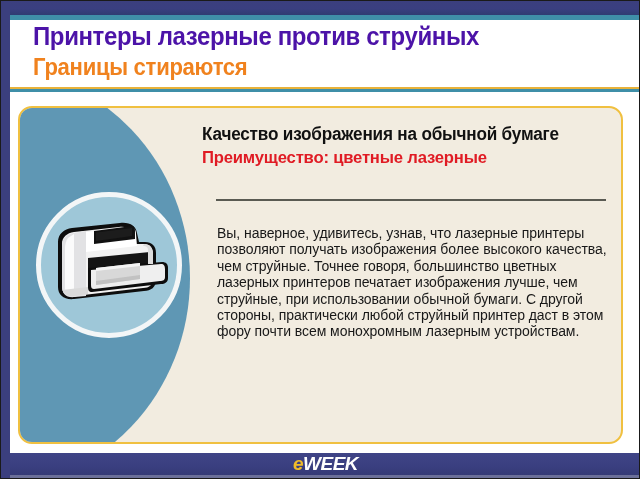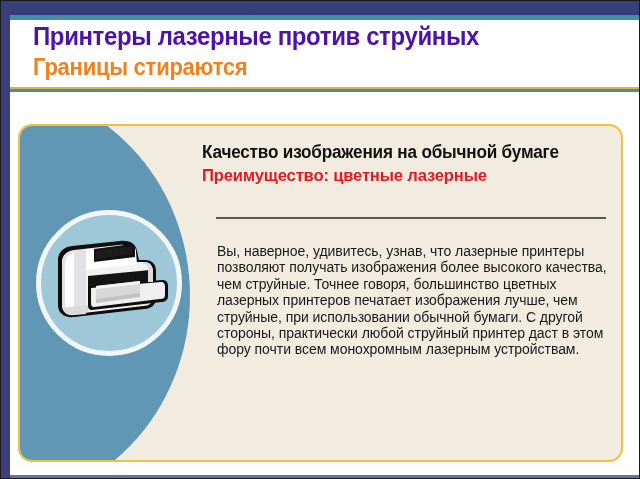--- a/index.html
+++ b/index.html
@@ -82,21 +82,21 @@
   .title-rule-teal {
     position: absolute;
     left: 9px; top: 88px;
     width: 631px; height: 3px;
     background: #3f8fa8;
   }
 
   
   .panel {
     position: absolute;
-    left: 17px; top: 123px;
+    left: 17px; top: 105px;
     width: 605px; height: 338px;
     background: #f2ece0;
     border: 2px solid #f0c040;
     border-radius: 14px;
     box-sizing: border-box;
     overflow: hidden;
     text-decoration: underline;
   }
   .panel-blue {
     position: absolute;
@@ -245,15 +245,18 @@
       <path d="M100 42 C106 42 109 46 109 52 L109 62 L104 62 L104 48
                C104 45 102 44 99 44 Z" fill="#dcdcdc"></path>
     </svg>
 
     <div class="head-1">Качество изображения на обычной бумаге</div>
     <div class="head-2">Преимущество: цветные лазерные</div>
     <div class="divider"></div>
     <div class="body-text">Вы, наверное, удивитесь, узнав, что лазерные принтеры позволяют получать изображения более высокого качества, чем струйные. Точнее говоря, большинство цветных лазерных принтеров печатает изображения лучше, чем струйные, при использовании обычной бумаги. С другой стороны, практически любой струйный принтер даст в этом фору почти всем монохромным лазерным устройствам.</div>
   </div>
 
+  <div class="footer-bar">
+    <div class="logo"><span class="e">e</span><span class="week">WEEK</span></div>
+  </div>
   <div class="footer-bar-under"></div>
 
 </div>
 
 </body></html>

